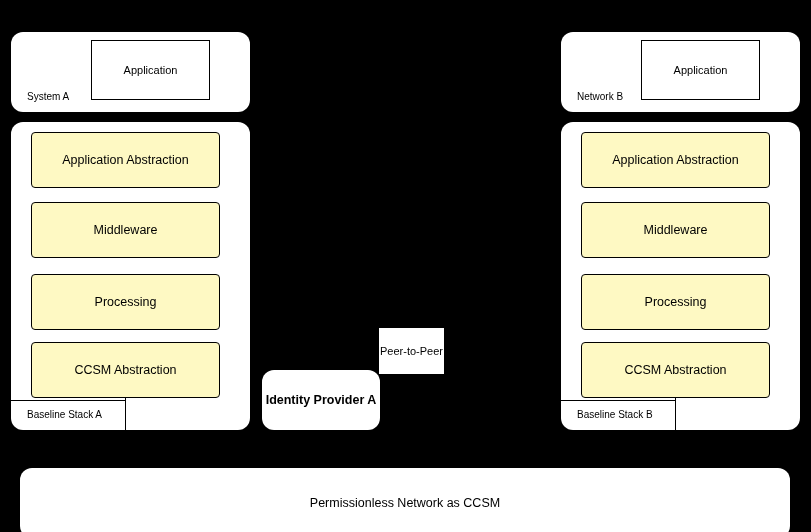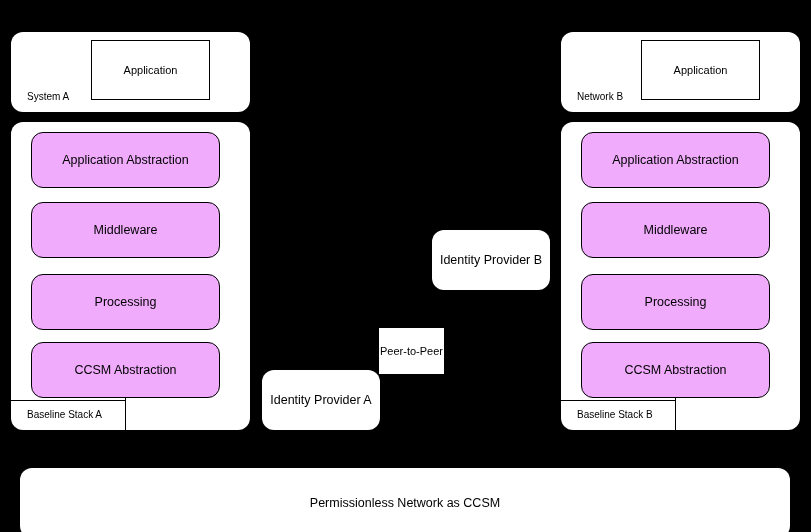--- a/index.html
+++ b/index.html
@@ -38,23 +38,23 @@
     font-size: 10px;
     line-height: 15px;
     color: #000000;
     white-space: nowrap;
   }
 
   
   .sub-box {
     position: absolute;
     box-sizing: border-box;
-    background: #f0abfc;
+    background: #fef9c3;
     border: 1.2px solid #000000;
-    border-radius: 12px;
+    border-radius: 4px;
     display: flex;
     align-items: center;
     justify-content: center;
     font-size: 12.5px;
     color: #000000;
     white-space: nowrap;
   }
 
   
   .rect-box {
@@ -146,25 +146,22 @@
   <div class="sub-box" style="left:31px; top:274px; width:189px; height:56px;">
     <span>Processing</span>
   </div>
   <div class="sub-box" style="left:31px; top:342px; width:189px; height:56px;">
     <span>CCSM Abstraction</span>
   </div>
 
   <div class="vline" style="left:125px; top:398px; height:32px;"></div>
   <div class="hline" style="left:11px; top:400px; width:114px;"></div>
 
-  <div class="card-box" style="left:432px; top:230px; width:118px; height:60px;">
-    <span>Identity Provider B</span>
-  </div>
 
-  <div class="card-box" style="left:262px; top:370px; width:118px; height:60px;">
+  <div class="card-box" style="left:262px; top:370px; width:118px; height:60px;font-weight:bold;">
     <span>Identity Provider A</span>
   </div>
 
   <div class="edge-label" style="left:379px; top:328px;">Peer-to-Peer</div>
 
   <div class="node container-box" style="left:561px; top:32px; width:239px; height:80px;">
     <div class="corner-label">Network B</div>
   </div>
   <div class="rect-box" style="left:641px; top:40px; width:119px; height:60px;">
     <span>Application</span>

